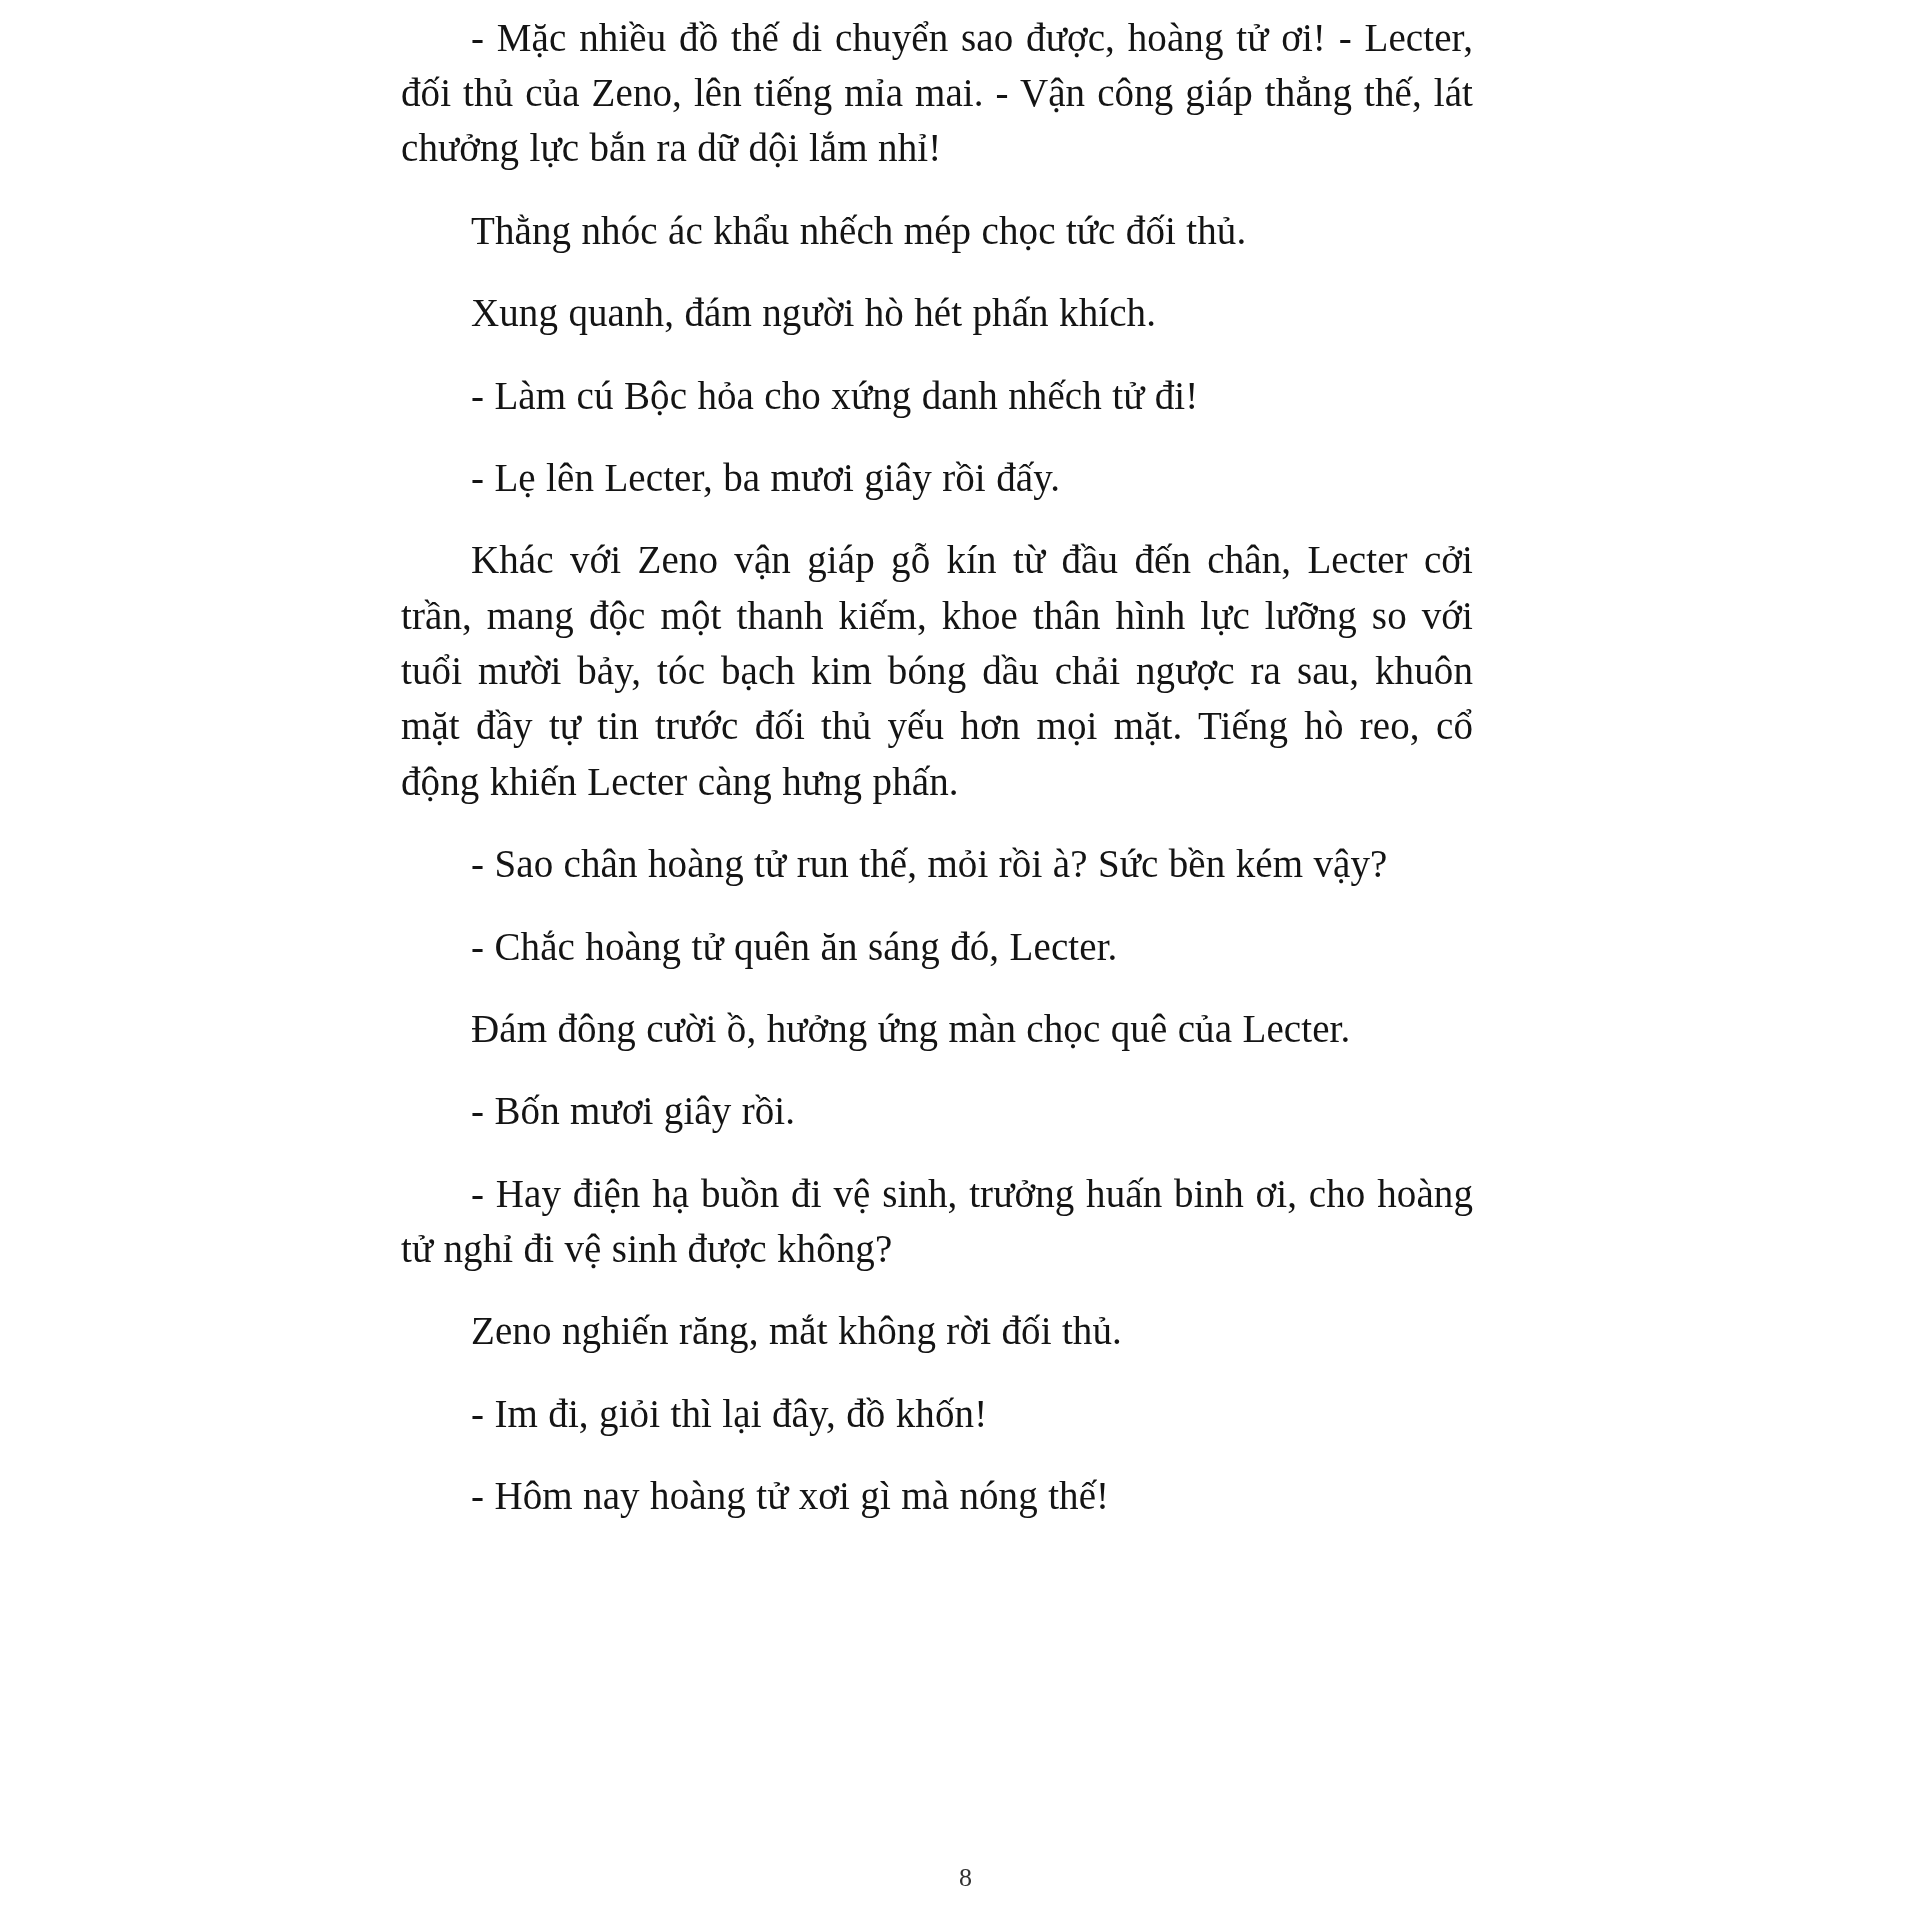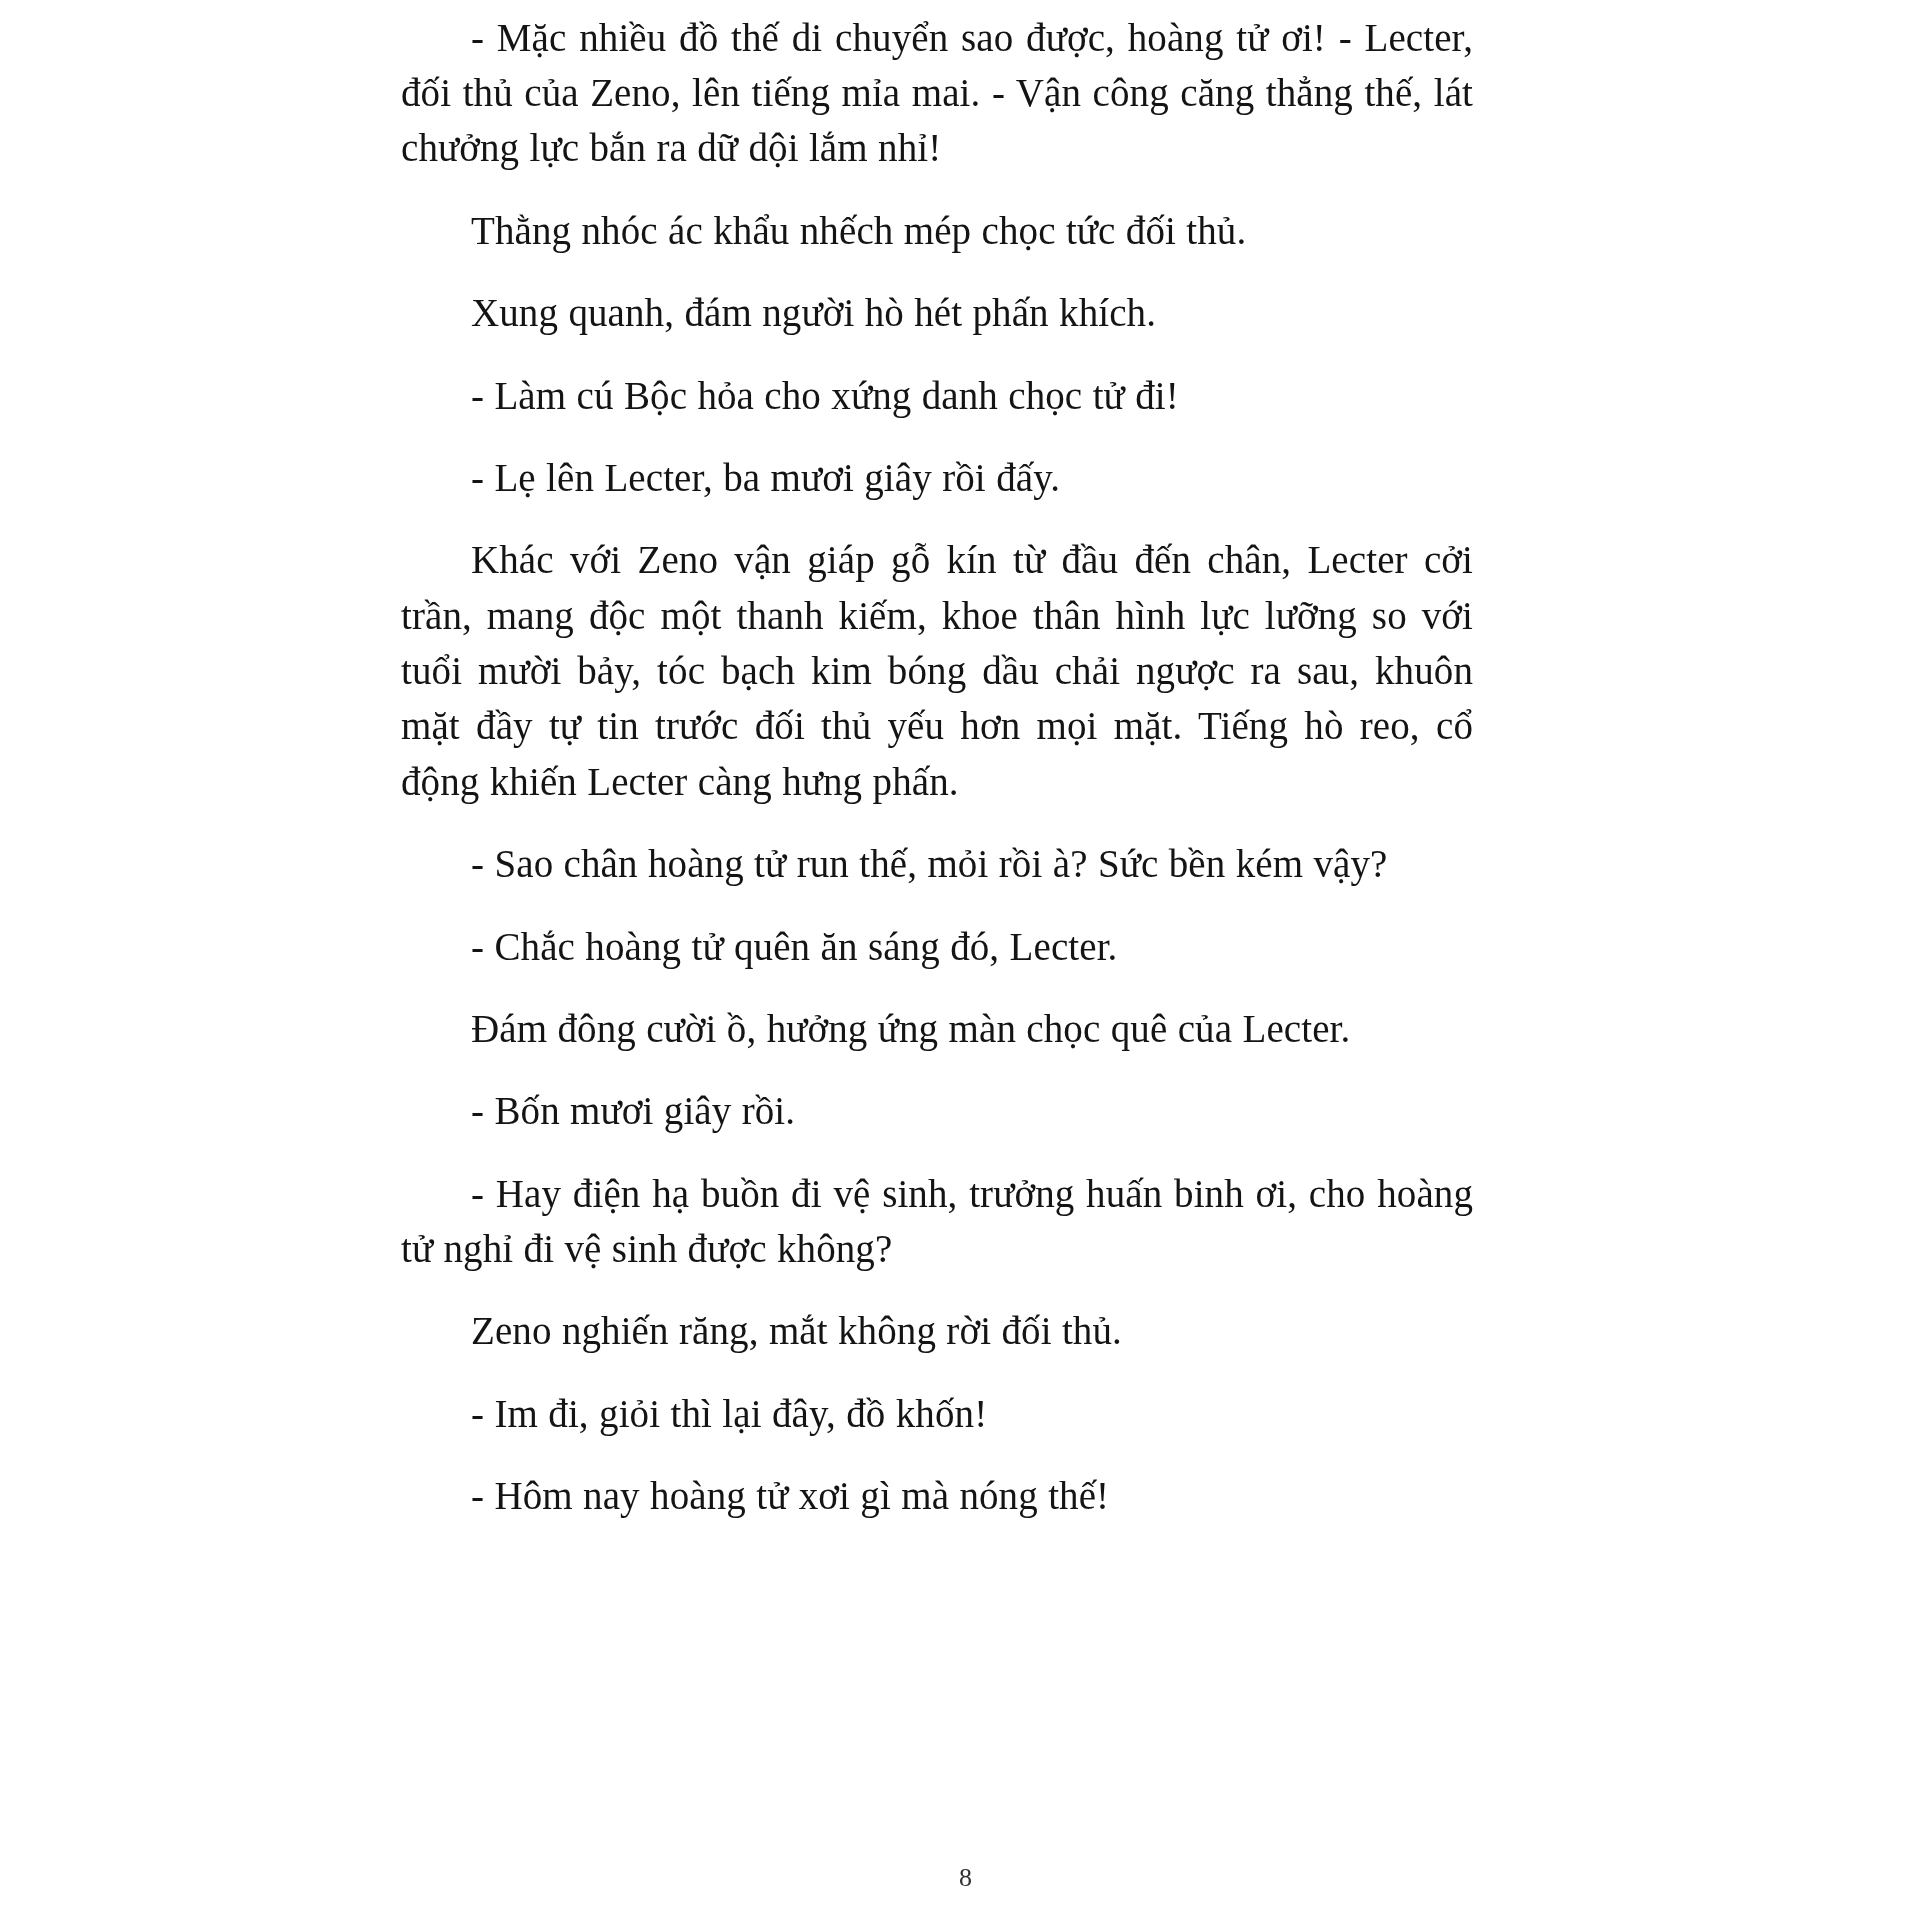--- a/index.html
+++ b/index.html
@@ -55,24 +55,24 @@
     color: #333333;
     font-family: "Liberation Serif", "DejaVu Serif", serif;
   }
 </style>
 </head>
 <body>
 
 <div class="page">
 
   <div class="text-column">
-    <p class="para first">- Mặc nhiều đồ thế di chuyển sao được, hoàng tử ơi! - Lecter, đối thủ của Zeno, lên tiếng mỉa mai. - Vận công căng thẳng thế, lát chưởng lực bắn ra dữ dội lắm nhỉ!</p>
+    <p class="para first">- Mặc nhiều đồ thế di chuyển sao được, hoàng tử ơi! - Lecter, đối thủ của Zeno, lên tiếng mỉa mai. - Vận công giáp thẳng thế, lát chưởng lực bắn ra dữ dội lắm nhỉ!</p>
     <p class="para block">Thằng nhóc ác khẩu nhếch mép chọc tức đối thủ.</p>
     <p class="para block">Xung quanh, đám người hò hét phấn khích.</p>
-    <p class="para block">- Làm cú Bộc hỏa cho xứng danh chọc tử đi!</p>
+    <p class="para block">- Làm cú Bộc hỏa cho xứng danh nhếch tử đi!</p>
     <p class="para block">- Lẹ lên Lecter, ba mươi giây rồi đấy.</p>
     <p class="para block">Khác với Zeno vận giáp gỗ kín từ đầu đến chân, Lecter cởi trần, mang độc một thanh kiếm, khoe thân hình lực lưỡng so với tuổi mười bảy, tóc bạch kim bóng dầu chải ngược ra sau, khuôn mặt đầy tự tin trước đối thủ yếu hơn mọi mặt. Tiếng hò reo, cổ động khiến Lecter càng hưng phấn.</p>
     <p class="para block">- Sao chân hoàng tử run thế, mỏi rồi à? Sức bền kém vậy?</p>
     <p class="para block">- Chắc hoàng tử quên ăn sáng đó, Lecter.</p>
     <p class="para block">Đám đông cười ồ, hưởng ứng màn chọc quê của Lecter.</p>
     <p class="para block">- Bốn mươi giây rồi.</p>
     <p class="para block">- Hay điện hạ buồn đi vệ sinh, trưởng huấn binh ơi, cho hoàng tử nghỉ đi vệ sinh được không?</p>
     <p class="para block">Zeno nghiến răng, mắt không rời đối thủ.</p>
     <p class="para block">- Im đi, giỏi thì lại đây, đồ khốn!</p>
     <p class="para block">- Hôm nay hoàng tử xơi gì mà nóng thế!</p>

